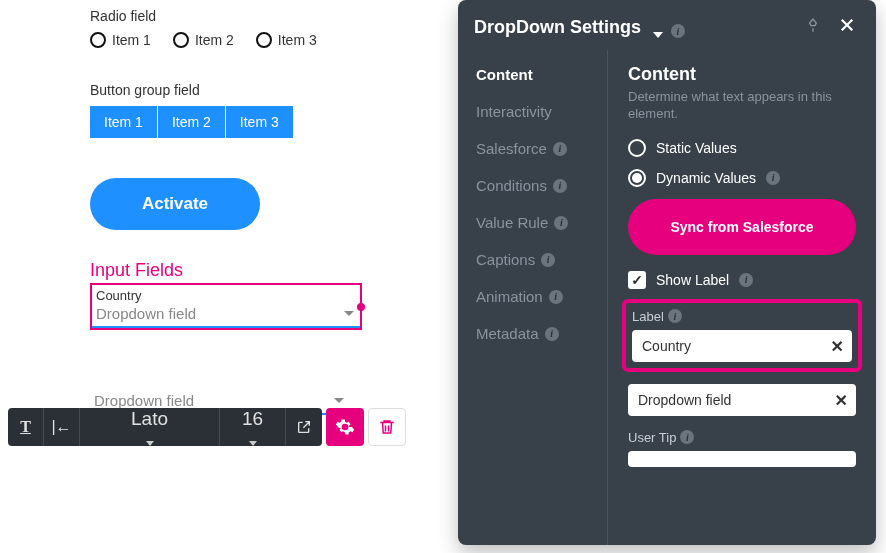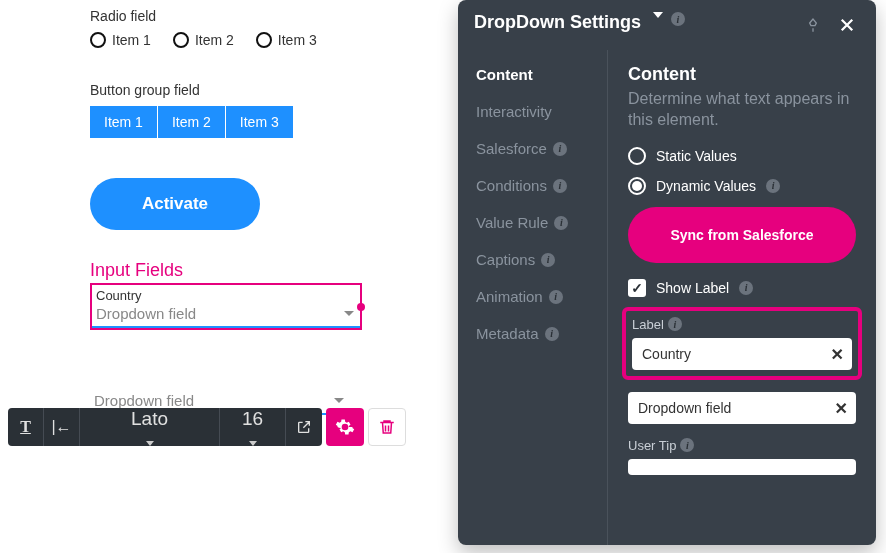--- a/index.html
+++ b/index.html
@@ -195,21 +195,21 @@
     height: 545px;
     background: #384049;
     border-radius: 8px;
     color: #c9cfd6;
     display: flex;
     flex-direction: column;
     box-shadow: 0 8px 20px rgba(0,0,0,0.25);
   }
   .panel-header {
     display: flex;
-    align-items: flex-start;
+    align-items: flex-end;
     padding: 12px 16px;
     gap: 8px;
     color: #fff;
   }
   .panel-title {
     font-size: 18px;
     font-weight: 700;
     color: #fff;
   }
   .panel-header .chev-down {
@@ -262,21 +262,21 @@
 
   .tab-pane {
     flex:1;
     padding: 14px 20px 0 20px;
     overflow:auto;
   }
   .pane-title {
     font-size:18px;font-weight:700;color:#fff;margin-bottom:4px;
   }
   .pane-desc {
-    font-size:16px;color:#8a939e;margin-bottom:16px;line-height:1.3;
+    font-size:13px;color:#8a939e;margin-bottom:16px;line-height:1.3;
   }
 
   .radio-opt {
     display:flex;align-items:center;gap:10px;margin-bottom:12px;
     color:#fff;font-size:14px;
   }
   .radio-opt .rc {
     width:18px;height:18px;border:2px solid #fff;border-radius:50%;
     display:flex;align-items:center;justify-content:center;
   }

